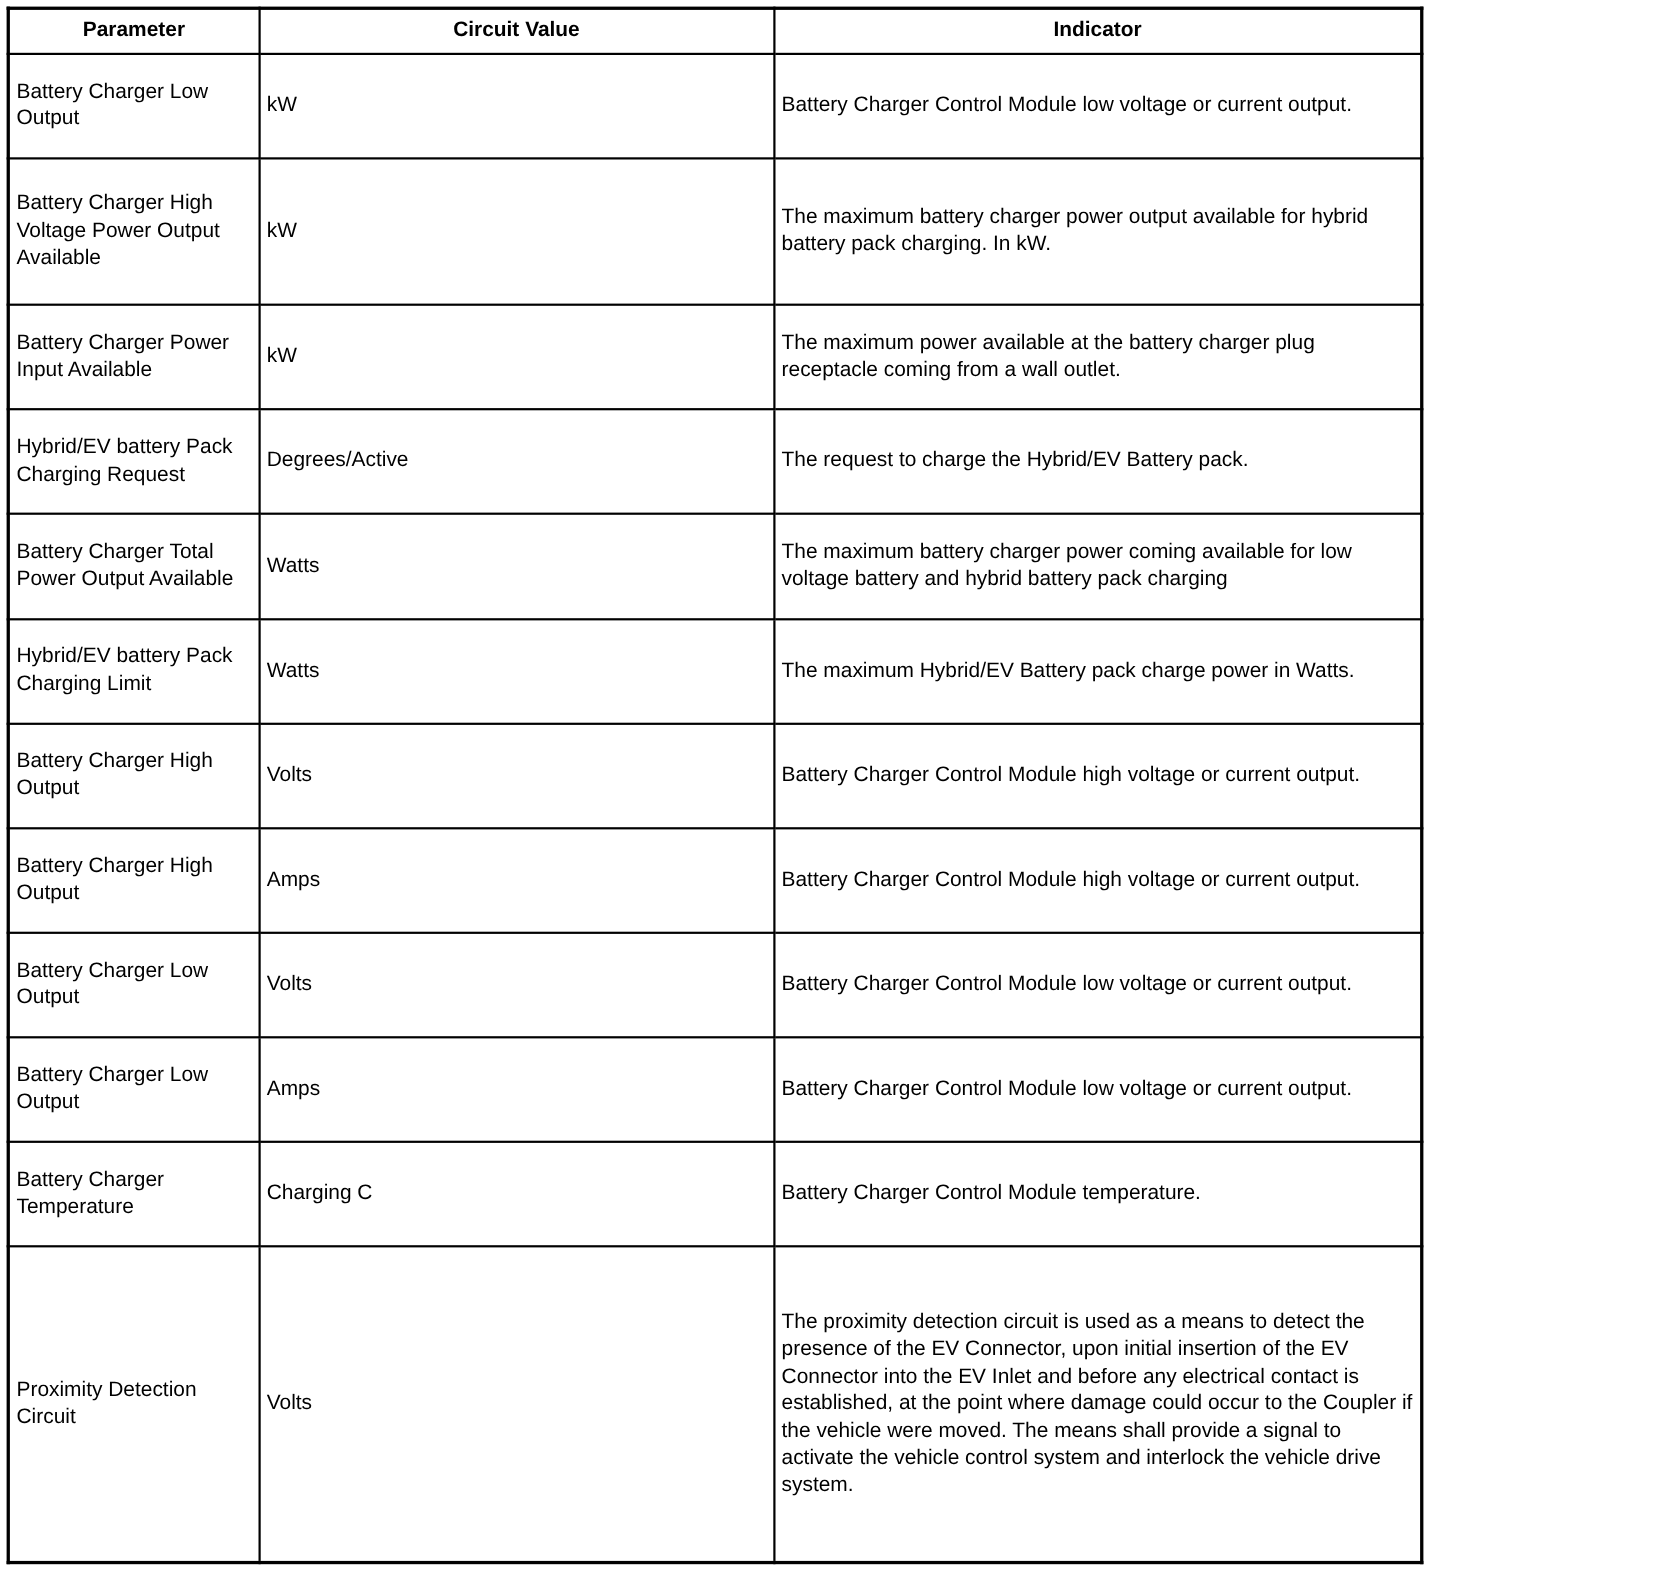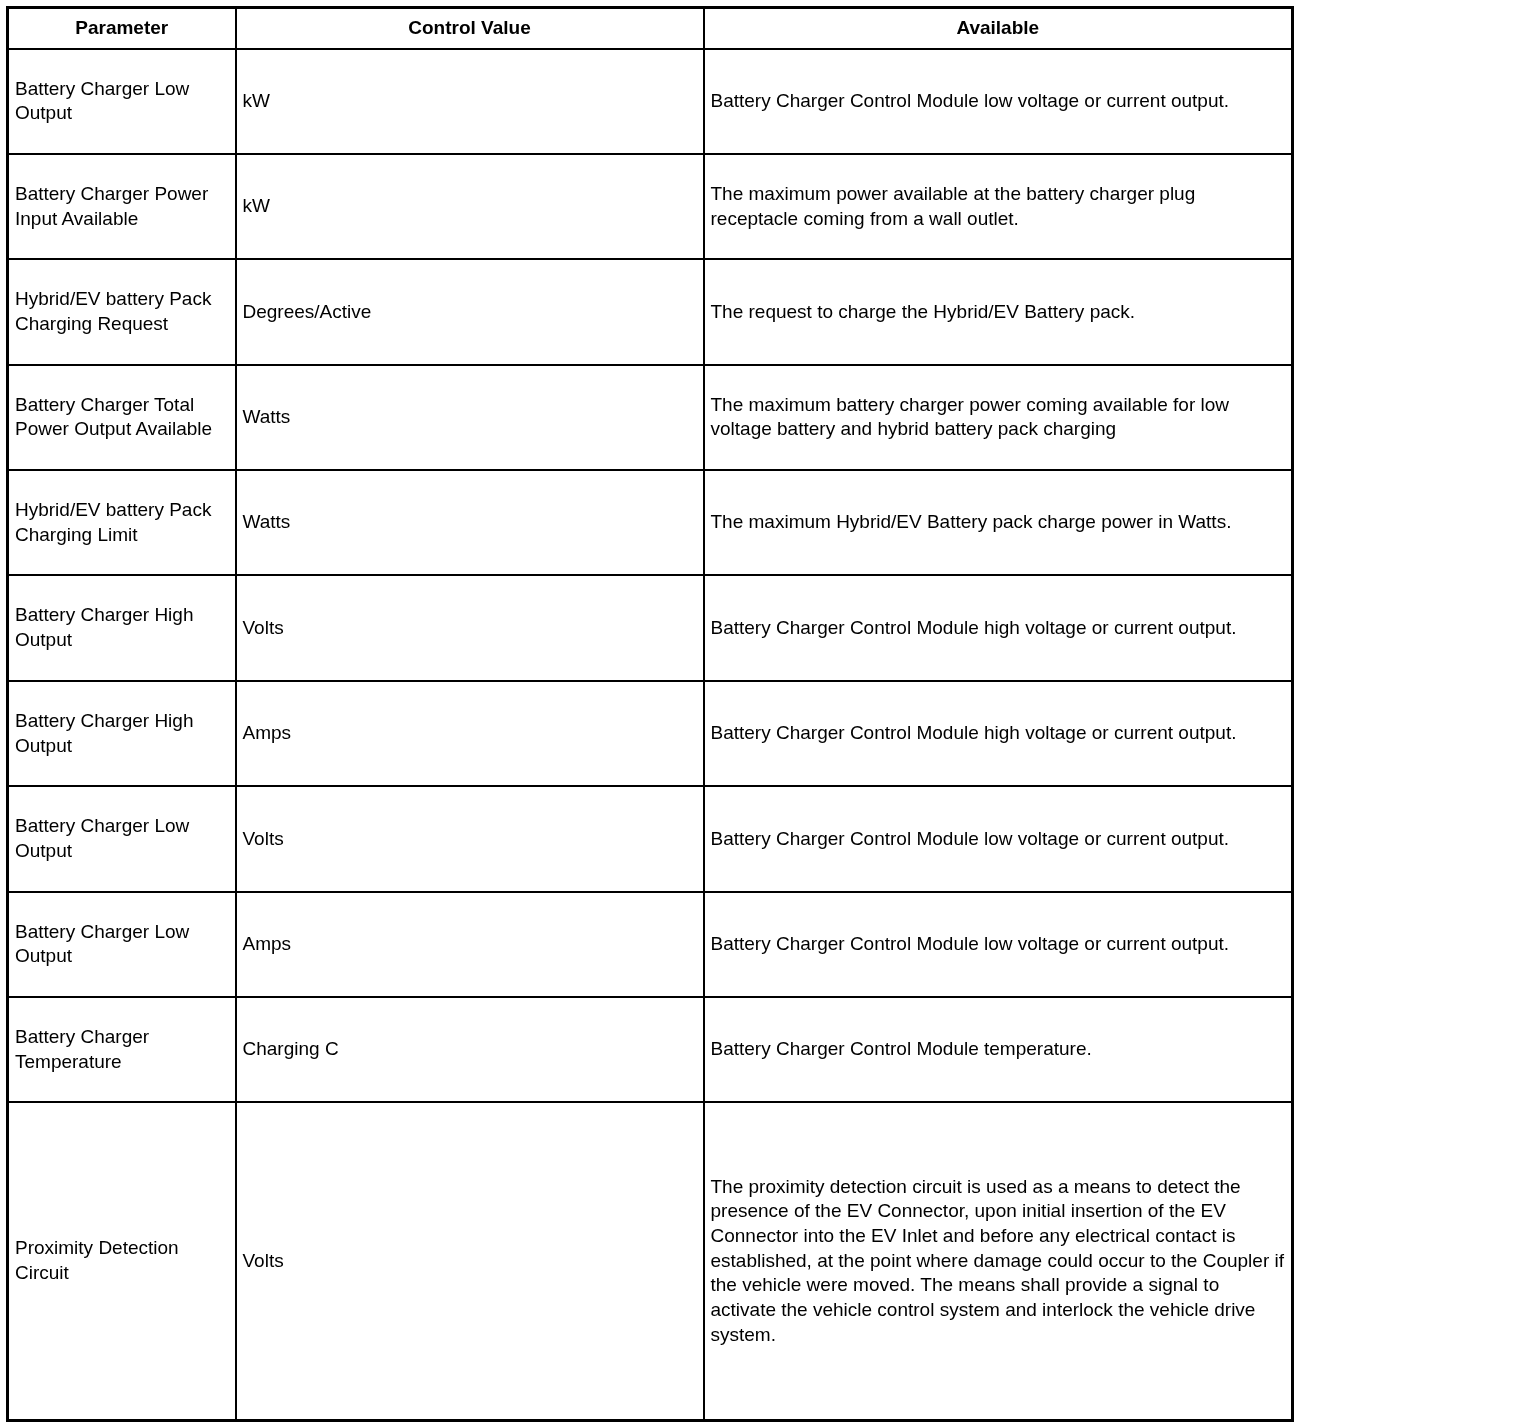--- a/index.html
+++ b/index.html
@@ -51,29 +51,34 @@
 <div class="page">
   <table class="param-table">
     <colgroup>
       <col class="col-parameter">
       <col class="col-expected">
       <col class="col-definition">
     </colgroup>
     <thead>
       <tr>
         <th>Parameter</th>
-        <th>Control Value</th>
-        <th>Available</th>
+        <th>Circuit Value</th>
+        <th>Indicator</th>
       </tr>
     </thead>
     <tbody>
       <tr>
         <td>Battery Charger Low Output</td>
         <td>kW</td>
         <td>Battery Charger Control Module low voltage or current output.</td>
+      </tr>
+      <tr>
+        <td>Battery Charger High Voltage Power Output Available</td>
+        <td>kW</td>
+        <td>The maximum battery charger power output available for hybrid battery pack charging. In kW.</td>
       </tr>
       <tr>
         <td>Battery Charger Power Input Available</td>
         <td>kW</td>
         <td>The maximum power available at the battery charger plug receptacle coming from a wall outlet.</td>
       </tr>
       <tr>
         <td>Hybrid/EV battery Pack Charging Request</td>
         <td>Degrees/Active</td>
         <td>The request to charge the Hybrid/EV Battery pack.</td>

